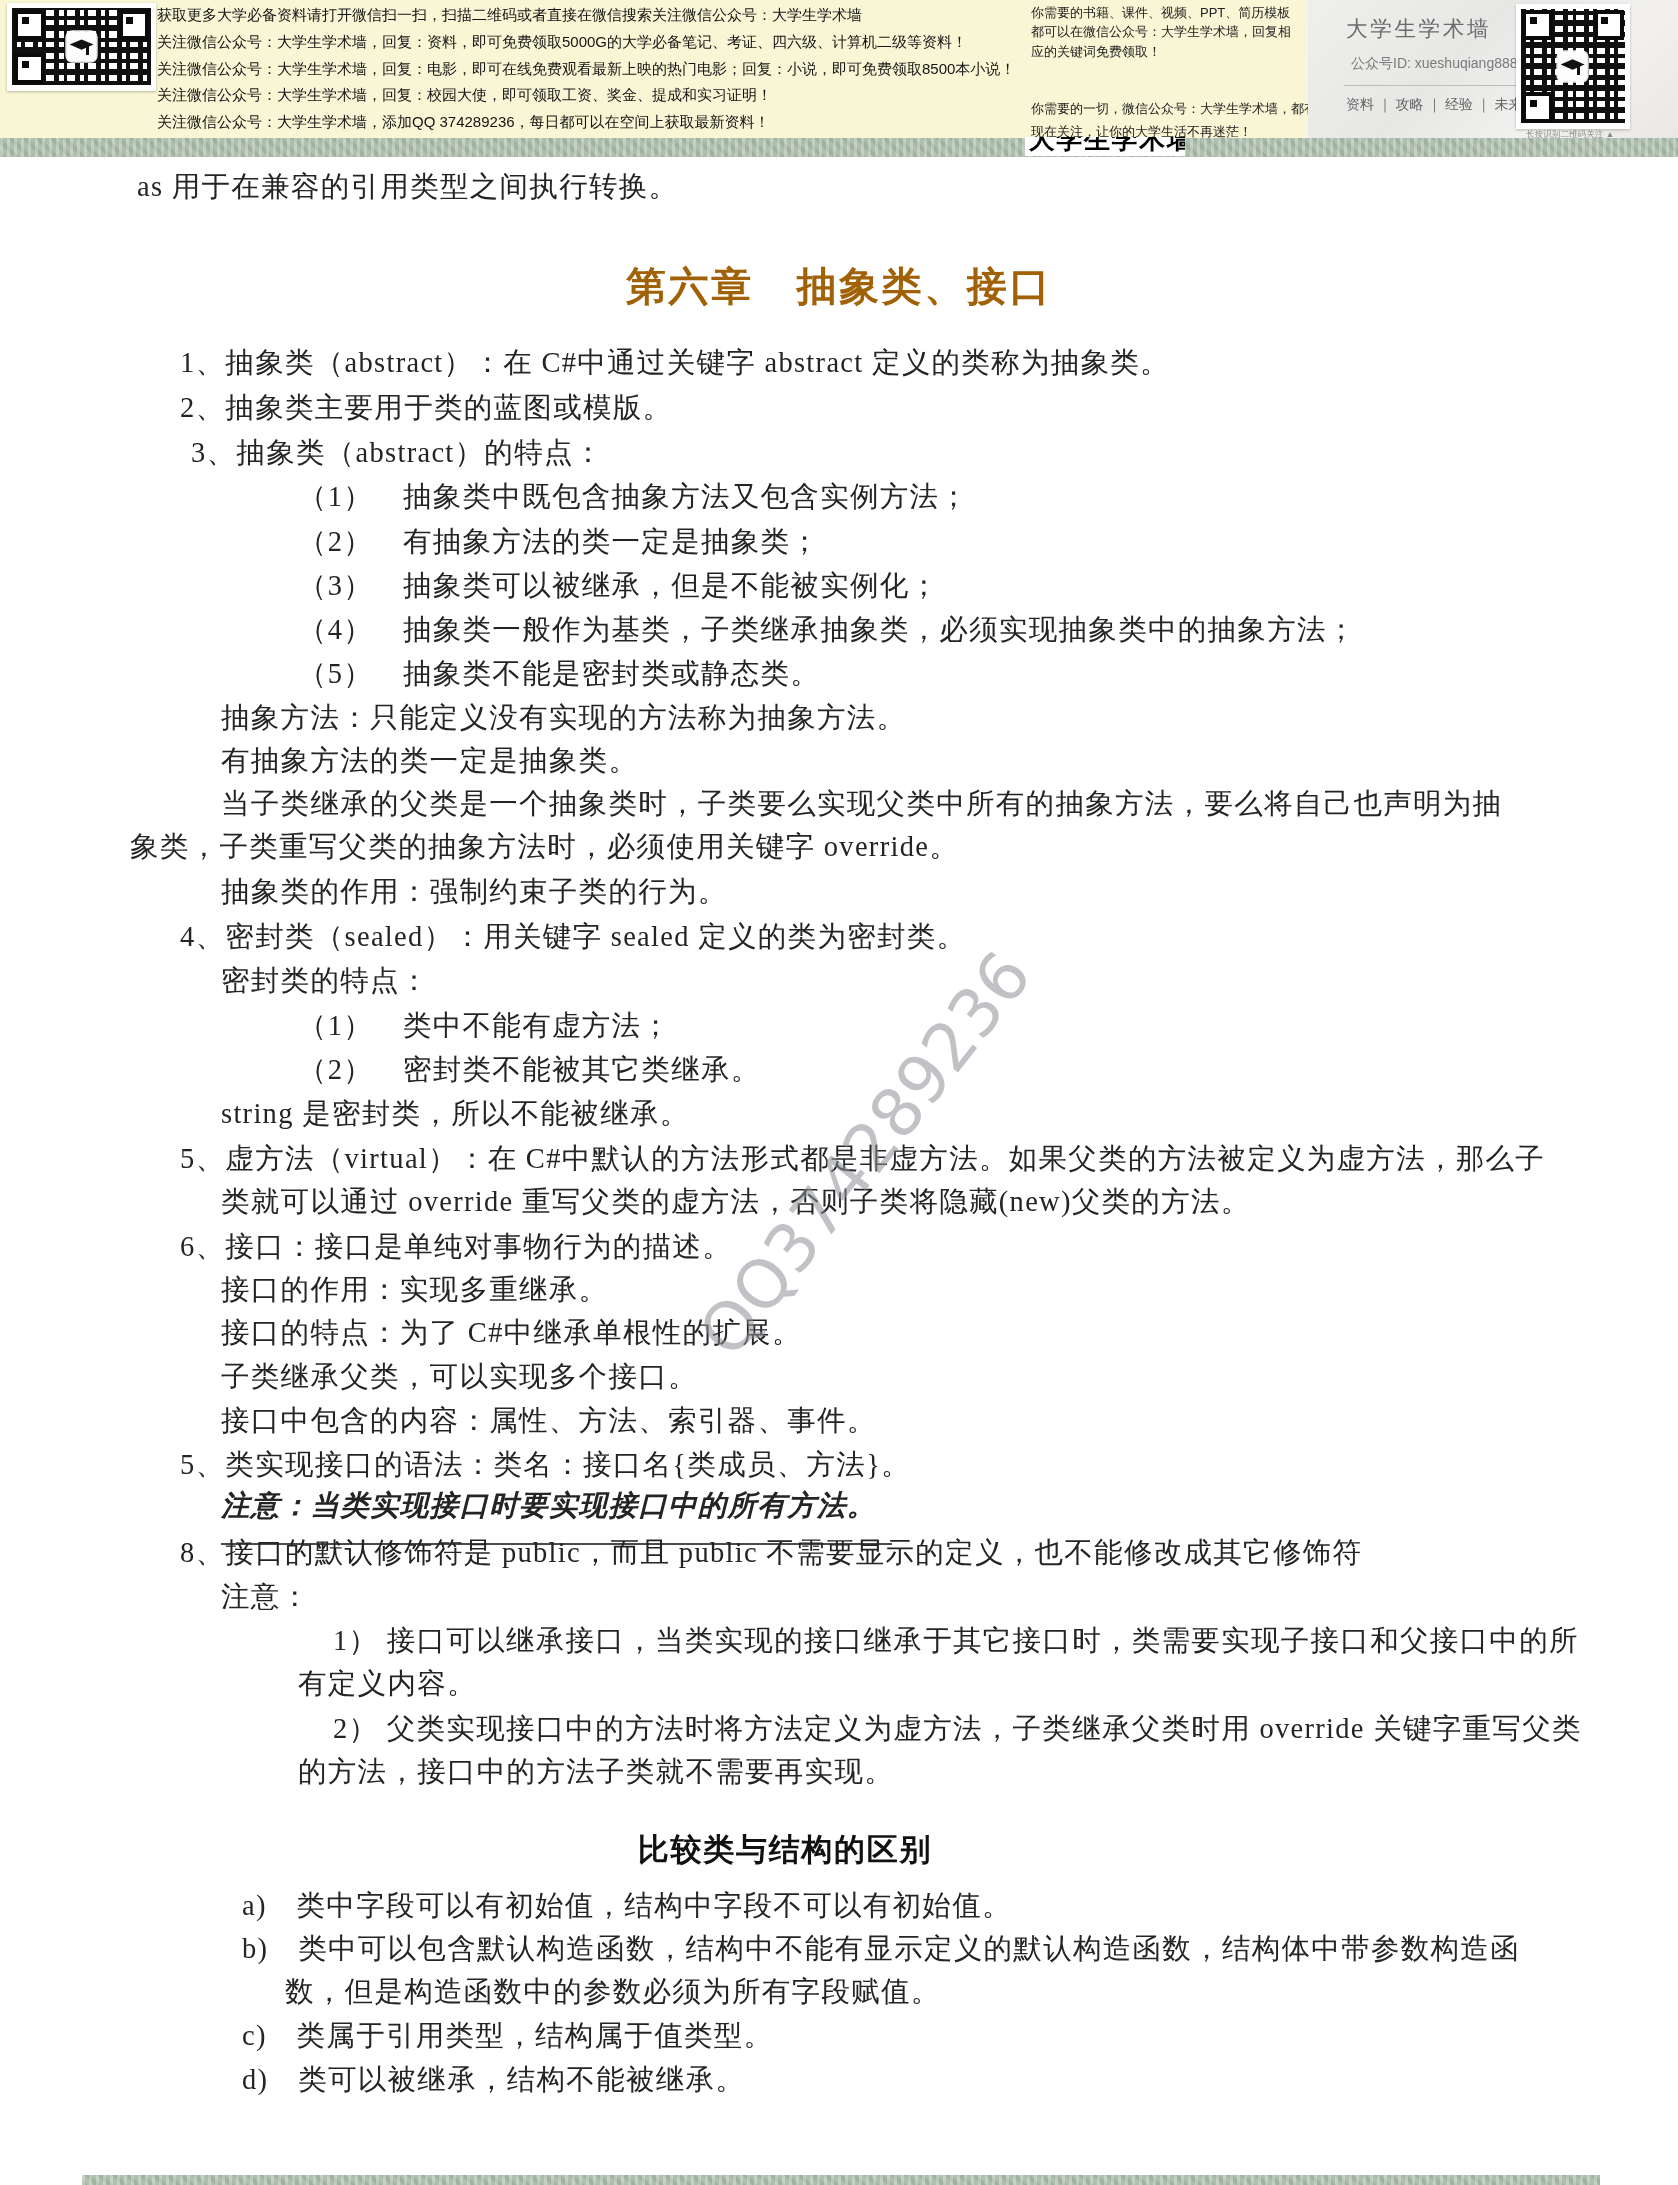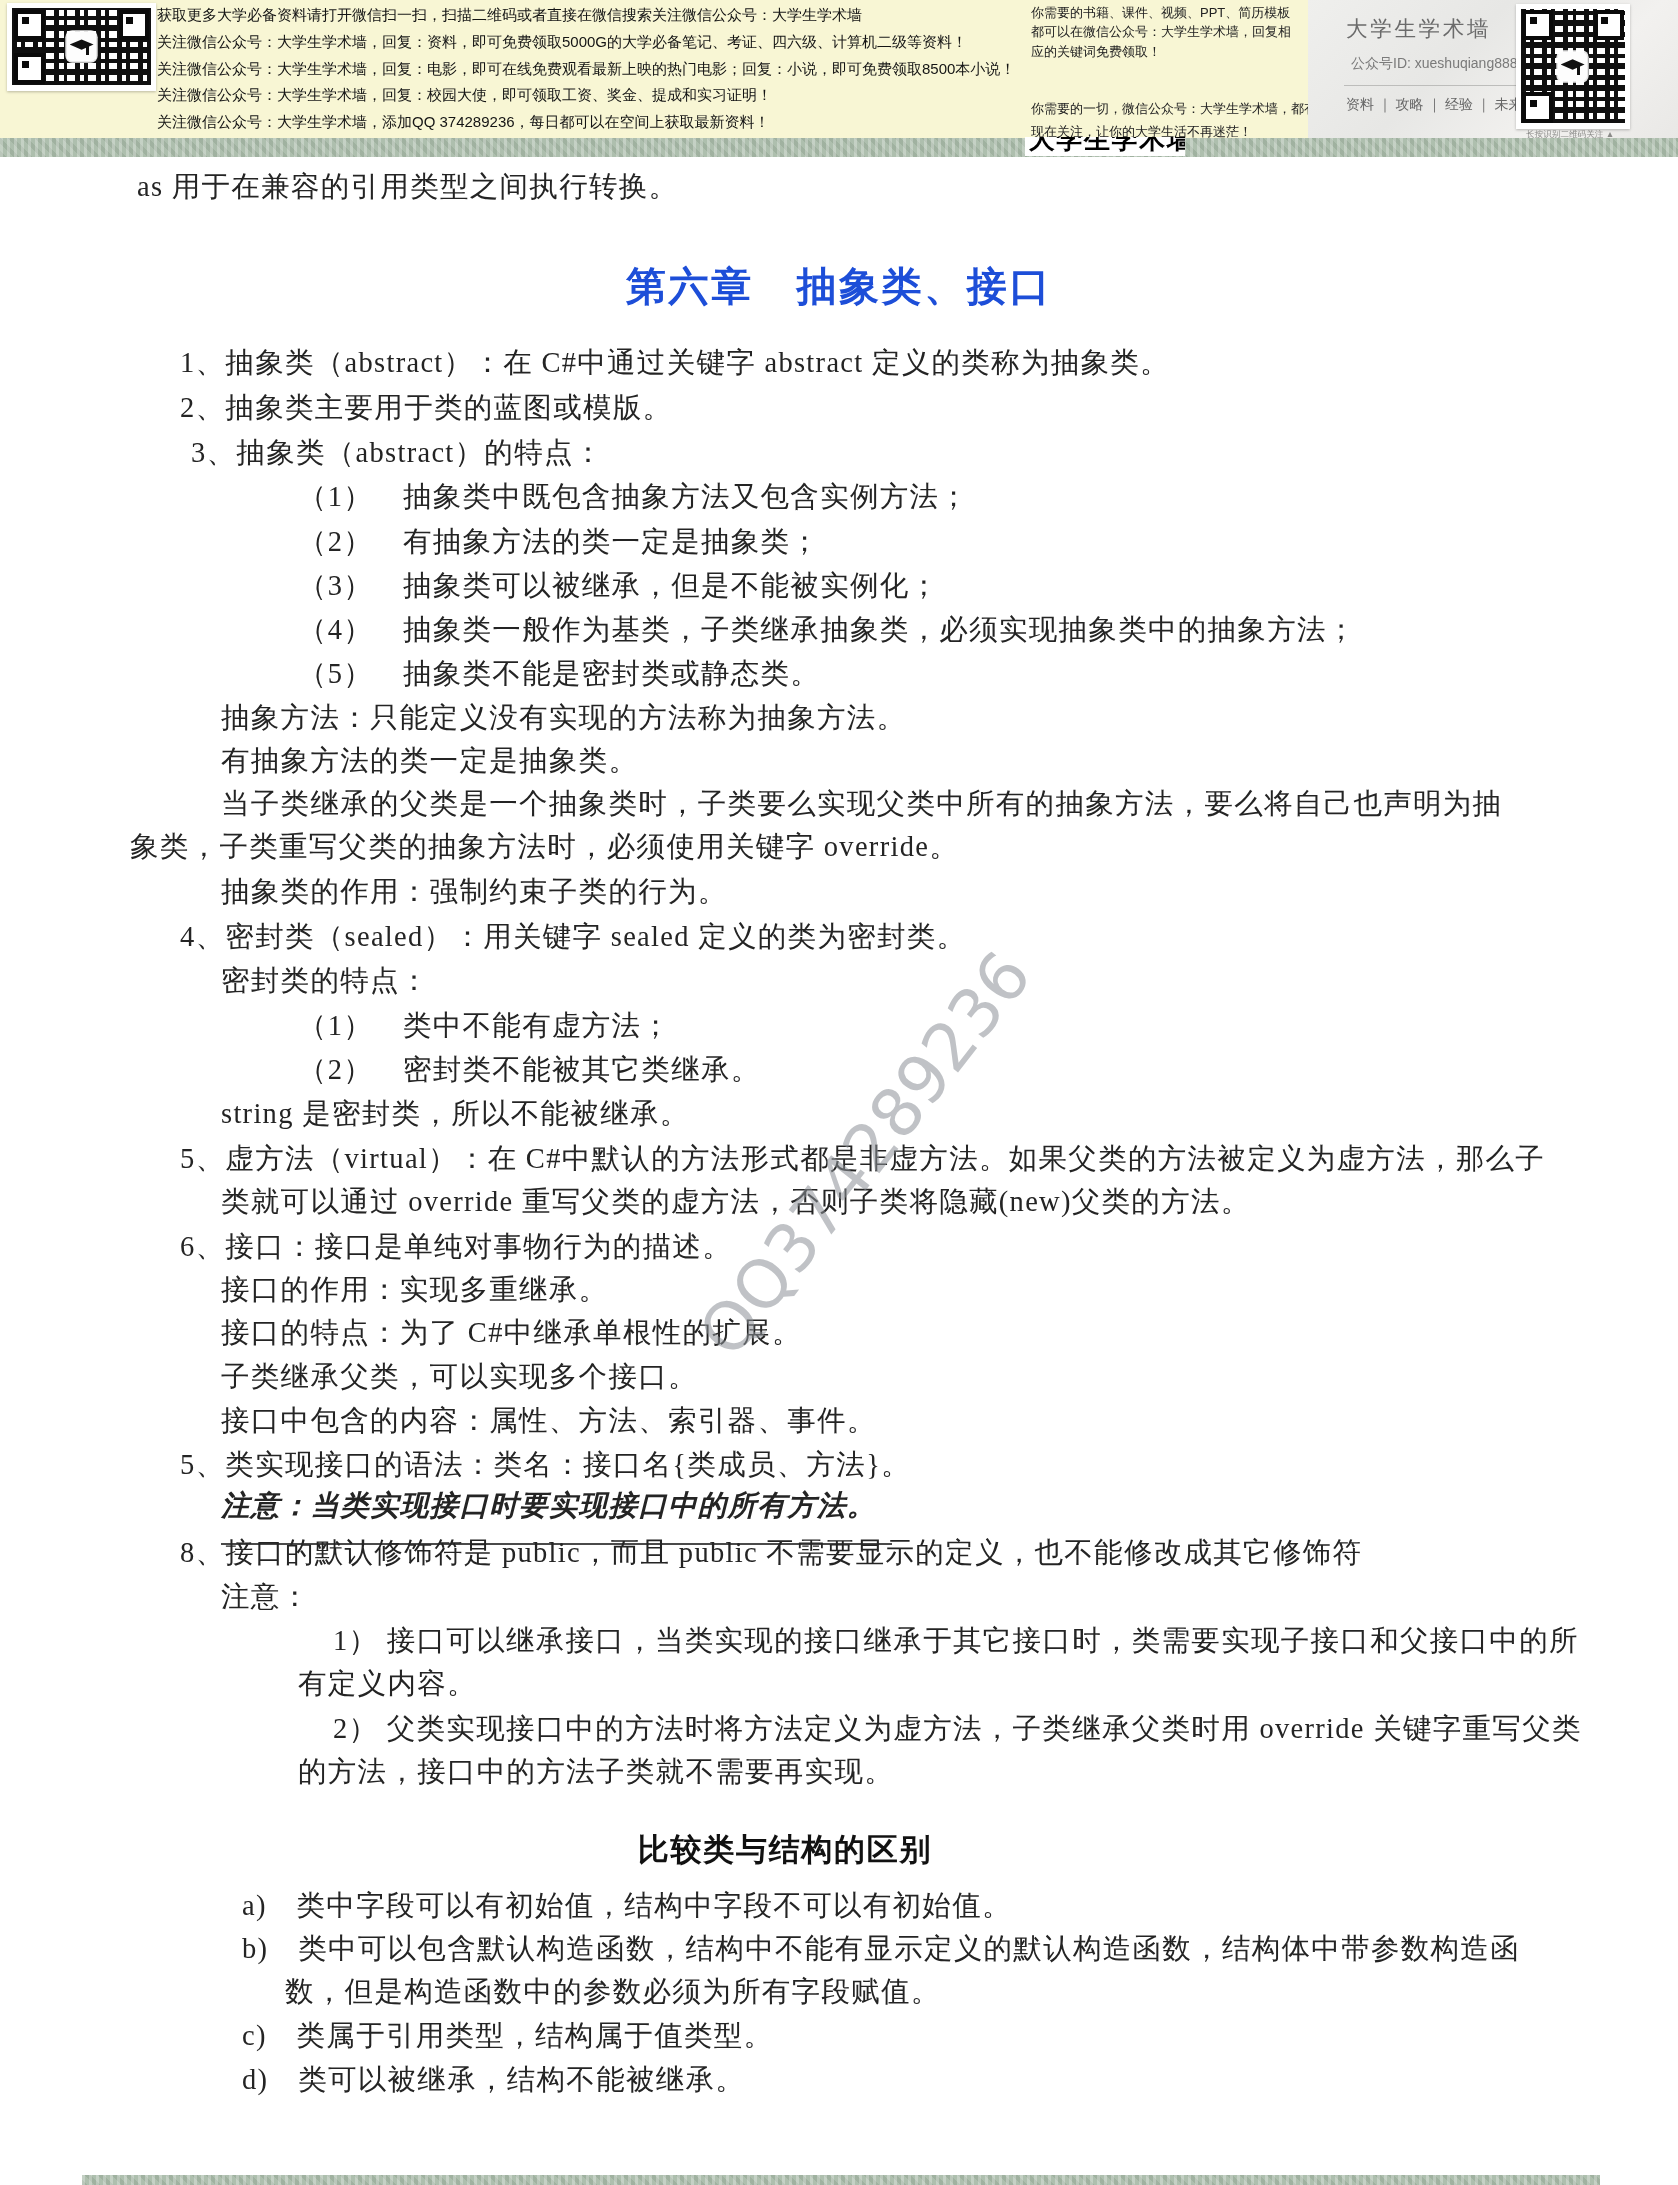--- a/index.html
+++ b/index.html
@@ -50,21 +50,21 @@
   .band-top{left:0;top:138px;width:1678px;height:19px;}
   .band-bottom{left:82px;top:2175px;width:1518px;height:11.2px;}
   
   .cropped-logo{position:absolute;left:1025px;top:137px;width:160px;height:19px;background:#fff;overflow:hidden;}
   .cropped-logo span{position:absolute;left:3.5px;top:-14.7px;font-family:"Liberation Sans","DejaVu Sans",sans-serif;
     font-weight:bold;font-size:26px;color:#000;white-space:nowrap;letter-spacing:1.7px;}
   
   .doc{position:absolute;left:0;top:0;width:1678px;height:2186px;}
   .doc-line{position:absolute;white-space:nowrap;font-size:28.5px;letter-spacing:1.3px;color:#242424;}
   .doc-line.chapter-title{left:0;width:1678px;text-align:center;font-family:Liberation Serif, serif;
-    font-weight:bold;font-size:40px;letter-spacing:2.6px;color:#1d4ed8;}
+    font-weight:bold;font-size:40px;letter-spacing:2.6px;color:#a16207;}
   .doc-line.section-heading{left:0;width:1570px;text-align:center;font-family:"Liberation Sans","DejaVu Sans",sans-serif;
     font-weight:bold;font-size:31px;letter-spacing:1.7px;color:#111;}
   .doc-line.note{font-weight:bold;font-style:italic;border-bottom:2.6px solid #4a4a4a;padding-right:15.6px;padding-bottom:18px;}
   
   .watermark{position:absolute;left:502px;top:1115px;width:726px;text-align:center;
     font-family:"DejaVu Sans","Liberation Sans",sans-serif;font-size:67px;color:#8d9298;opacity:.55;
     transform:rotate(-52deg);transform-origin:center;white-space:nowrap;pointer-events:none;}
 </style>
 </head>
 <body>

